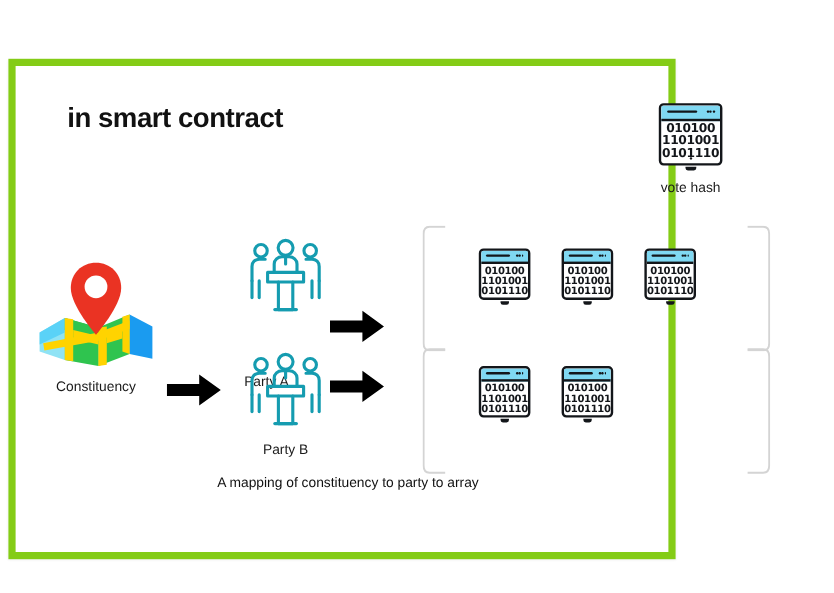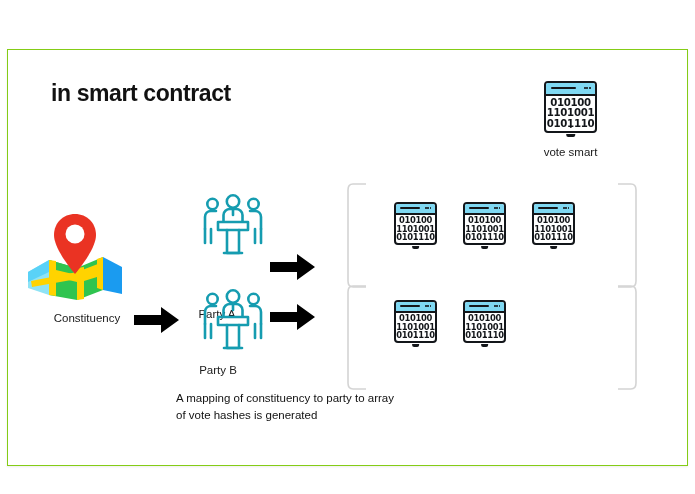--- a/index.html
+++ b/index.html
@@ -12,24 +12,24 @@
     height: 494px;
     font-family: "Liberation Sans", sans-serif;
     overflow: hidden;
     position: relative;
   }
 
   #slide {
     position: absolute;
     left: 7px;
     top: 49px;
-    width: 681px;
+    width: 556px;
     height: 417px;
     background: #ffffff;
-    border: 1px solid #84cc16;
+    border: 6px solid #84cc16;
     box-sizing: border-box;
     box-shadow: 0 1px 2px rgba(0,0,0,0.07);
   }
 
   
   .title {
     position: absolute;
     left: 43px;
     top: 30px;
     font-size: 23px;
@@ -183,21 +183,21 @@
       </div>
       <div class="bits">
         <span>010100</span>
         <span>1101001</span>
         <span>0101110</span>
       </div>
       <div class="nub-dot"></div>
     </div>
     <div class="nub"></div>
   </div>
-  <div class="label" style="left:500px; top:96px; width:125px;">vote smart</div>
+  <div class="label" style="left:500px; top:96px; width:125px;">vote hash</div>
 
   <div class="map-icon" style="left:17px; top:160px;">
     <svg width="100" height="90" viewBox="0 0 100 90">
 
       <polygon points="3,62 24,50 24,85 3,78" fill="#8fe3f5"></polygon>
       <polygon points="24,50 52,58 52,90 24,85" fill="#2fc44f"></polygon>
       <polygon points="52,58 78,47 78,80 52,90" fill="#2fc44f"></polygon>
       <polygon points="78,47 97,57 97,84 78,80" fill="#1a9bf0"></polygon>
       <polygon points="3,62 24,50 24,62 3,72" fill="#5ad2f7"></polygon>
       <polygon points="24,50 52,58 52,67 24,60" fill="#2fc44f"></polygon>
@@ -206,21 +206,21 @@
       <polygon points="52,58 59,57 59,89 52,90" fill="#ffd300"></polygon>
       <polygon points="78,47 78,80 72,78 72,49" fill="#ffd300"></polygon>
       <polygon points="6,71 52,62 78,52 78,59 52,69 7,77" fill="#ffd300"></polygon>
       <polygon points="31,60 52,65 52,72 31,67" fill="#ffd300"></polygon>
       <polygon points="59,64 72,60 72,67 59,71" fill="#ffd300"></polygon>
 
       <path d="M50 4 C38 4 29 13 29 25 C29 40 50 64 50 64 C50 64 71 40 71 25 C71 13 62 4 50 4 Z" fill="#ea3323"></path>
       <circle cx="50" cy="24" r="9.5" fill="#ffffff"></circle>
     </svg>
   </div>
-  <div class="label" style="left:14px; top:262px; width:130px;">Constituency</div>
+  <div class="label" style="left:2px; top:262px; width:130px;">Constituency</div>
 
   <div class="arrow" style="left:126px; top:256px;">
     <svg width="46" height="28" viewBox="0 0 46 28">
       <path d="M0 9 L27 9 L27 1 L45 14 L27 27 L27 19 L0 19 Z" fill="#000000"></path>
     </svg>
   </div>
 
   <div class="party-icon" style="left:194px; top:143px;">
     <svg width="62" height="64" viewBox="0 0 62 64" fill="none" stroke="#159cb0" stroke-width="2.6" stroke-linecap="round" stroke-linejoin="round">
 
@@ -262,21 +262,21 @@
       <path d="M59 36 L59 50"></path>
       <path d="M53 36 L53 50"></path>
       <circle cx="31" cy="8.5" r="6.2"></circle>
       <path d="M21.5 28 L21.5 22 C21.5 18.5 24.5 16 28 16 L34 16 C37.5 16 40.5 18.5 40.5 22 L40.5 28"></path>
       <path d="M31 17 L31 22"></path>
       <path d="M16 29 L46 29 L46 37 L16 37 Z"></path>
       <path d="M25 37 L25 60 L37 60 L37 37"></path>
       <path d="M22 60 L40 60"></path>
     </svg>
   </div>
-  <div class="label" style="left:170px; top:314px; width:80px;">Party B</div>
+  <div class="label" style="left:185px; top:314px; width:80px;">Party B</div>
 
   <div class="arrow" style="left:262px; top:253px;">
     <svg width="46" height="28" viewBox="0 0 46 28">
       <path d="M0 9 L27 9 L27 1 L45 14 L27 27 L27 19 L0 19 Z" fill="#000000"></path>
     </svg>
   </div>
 
   <div class="bracket" style="left:339px; top:133px;">
     <svg width="20" height="105" viewBox="0 0 20 105" fill="none" stroke="#d4d4d4" stroke-width="1.6">
       <path d="M19 1 L6 1 C2.5 1 1 3 1 7 L1 98 C1 102 2.5 104 6 104 L19 104"></path>
@@ -394,16 +394,15 @@
         <span>1101001</span>
         <span>0101110</span>
       </div>
       <div class="nub-dot"></div>
     </div>
     <div class="nub"></div>
   </div>
 
   <div class="caption" style="left:168px; top:340px; width:320px;">
     <div>A mapping of constituency to party to array</div>
-    <div>of vote hashes is generated</div>
   </div>
 
 </div>
 
 </body></html>

